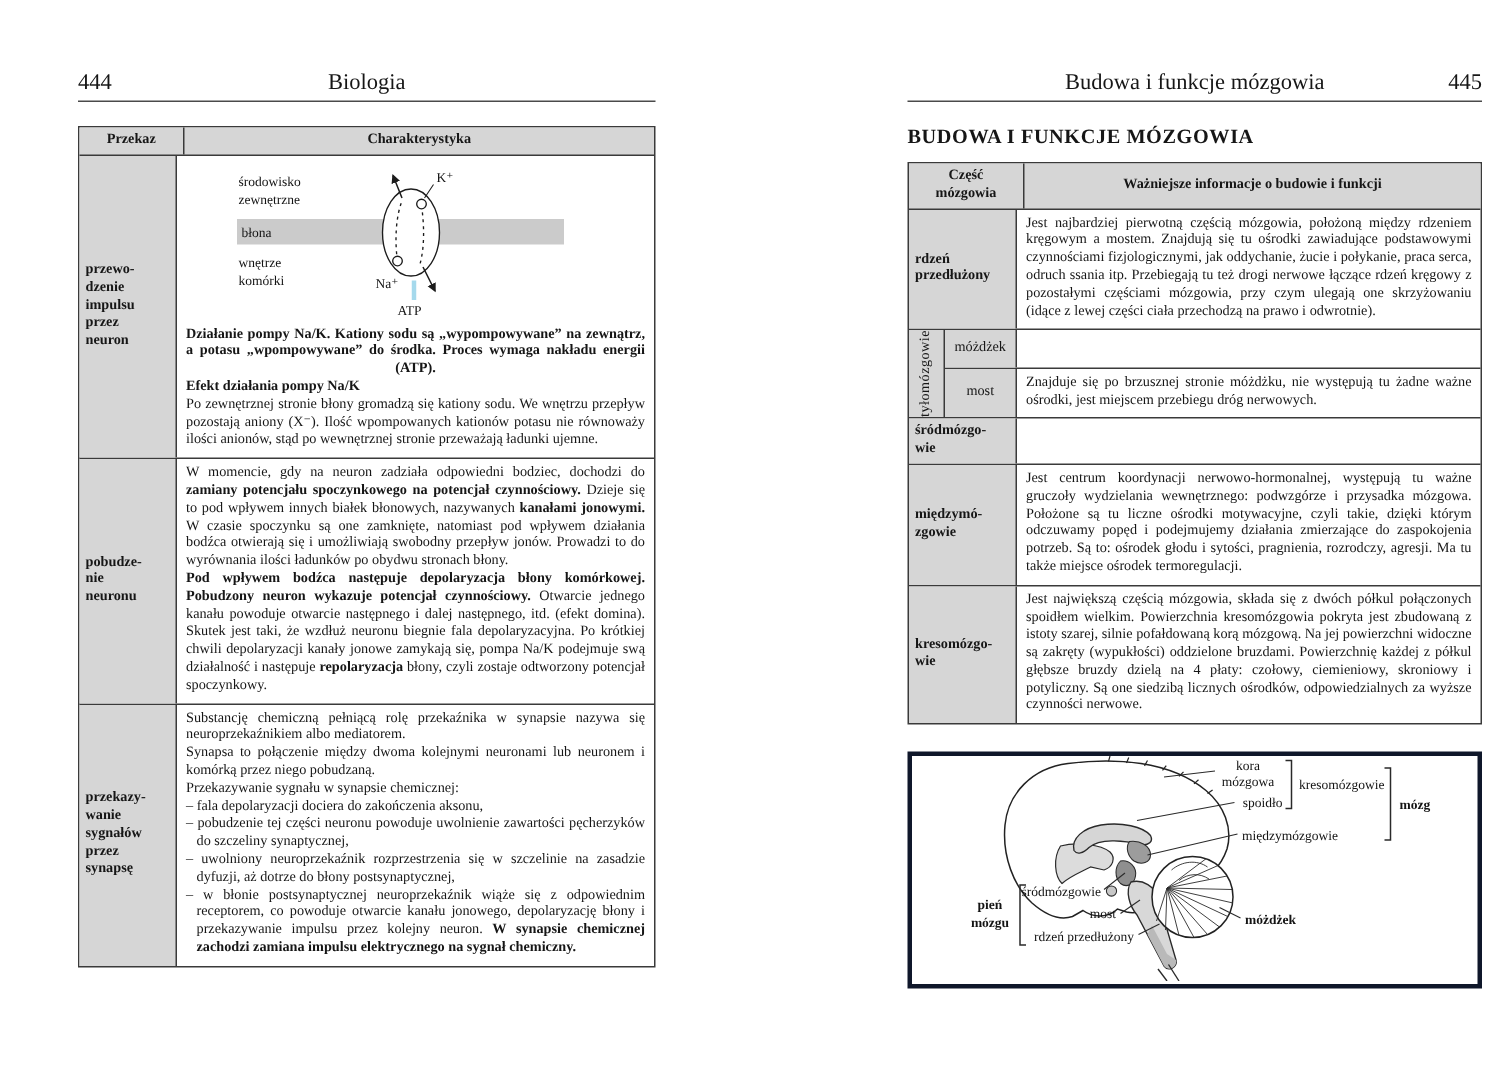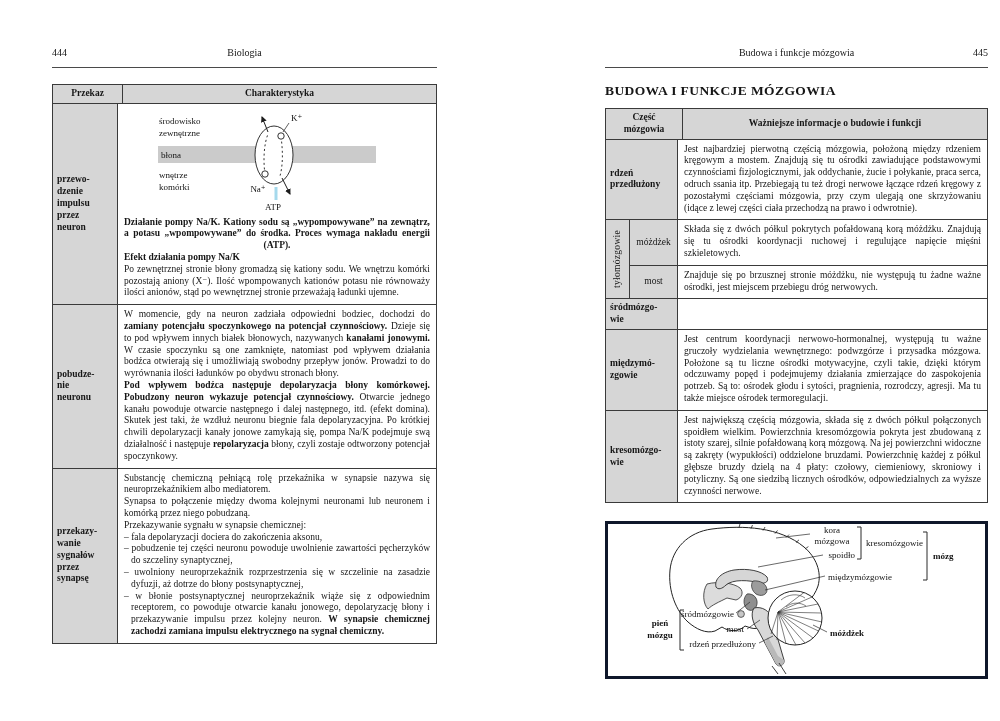--- a/index.html
+++ b/index.html
@@ -5,21 +5,21 @@
   html,body { margin:0; padding:0; }
   body {
     width:1000px; height:721px; background:#ffffff; position:relative;
     font-family:"Liberation Serif","DejaVu Serif",serif; color:#161616;
     -webkit-font-smoothing:antialiased;
   }
   .page { position:absolute; top:0; }
   #left-page  { left:52px;  width:385px; }
   #right-page { left:565px; width:383px;padding-left:40px; }
 
-  .pagehead { position:relative; margin-top:47px; height:13px; font-size:10px; }
+  .pagehead { position:relative; margin-top:47px; height:13px; font-size:15px; }
   .pagehead .pgnum-left  { position:absolute; left:0; }
   .pagehead .pgnum-right { position:absolute; right:0; }
   .pagehead .runhead { position:absolute; left:0; right:0; text-align:center;font-family:Liberation Serif, serif; }
   .headrule { border-top:1px solid #4a4a4a; margin-top:7px; }
 
   .section-title { font-weight:bold; font-size:13.5px; letter-spacing:.4px; margin:15px 0 9px; }
 
   .tbl { border:1.5px solid #3a3a3a; margin-top:16px; font-size:9.5px; line-height:11.8px; }
   .thead { display:flex; background:#d6d6d6; border-bottom:1px solid #3a3a3a;
            font-weight:bold; text-align:center; }
@@ -116,21 +116,21 @@
             <line x1="165" y1="15" x2="159" y2="24" stroke="#1c1c1c" stroke-width="0.7"></line>
 
             <text x="167" y="13">K⁺</text>
             <text x="134" y="84" text-anchor="middle">Na⁺</text>
             <line x1="152" y1="79" x2="152" y2="92" stroke="#a5d9ec" stroke-width="3"></line>
             <text x="149" y="102" text-anchor="middle">ATP</text>
           </svg>
         </div>
         <p class="caption"><b>Działanie pompy Na/K. Kationy sodu są „wypompowywane” na zewnątrz, a potasu „wpompowywane” do środka. Proces wymaga nakładu energii (ATP).</b></p>
         <p class="subhead">Efekt działania pompy Na/K</p>
-        <p><span>Po zewnętrznej stronie błony gromadzą się kationy sodu. We wnętrzu komórki pozostają aniony (X⁻). Ilość wpompowanych kationów potasu nie równoważy ilości anionów, stąd po wewnętrznej stronie przeważają ładunki ujemne.</span></p>
+        <p><span>Po zewnętrznej stronie błony gromadzą się kationy sodu. We wnętrzu przepływ pozostają aniony (X⁻). Ilość wpompowanych kationów potasu nie równoważy ilości anionów, stąd po wewnętrznej stronie przeważają ładunki ujemne.</span></p>
       </div>
     </div>
 
     <div class="trow">
       <div class="lab">pobudze-
 nie
 neuronu</div>
       <div class="content">
         <p><span>W momencie, gdy na neuron zadziała odpowiedni bodziec, dochodzi do </span><b>zamiany potencjału spoczynkowego na potencjał czynnościowy.</b><span> Dzieje się to pod wpływem innych białek błonowych, nazywanych </span><b>kanałami jonowymi.</b><span> W czasie spoczynku są one zamknięte, natomiast pod wpływem działania bodźca otwierają się i umożliwiają swobodny przepływ jonów. Prowadzi to do wyrównania ilości ładunków po obydwu stronach błony.</span></p>
         <p><b>Pod wpływem bodźca następuje depolaryzacja błony komórkowej. Pobudzony neuron wykazuje potencjał czynnościowy.</b><span> Otwarcie jednego kanału powoduje otwarcie następnego i dalej następnego, itd. (efekt domina). Skutek jest taki, że wzdłuż neuronu biegnie fala depolaryzacyjna. Po krótkiej chwili depolaryzacji kanały jonowe zamykają się, pompa Na/K podejmuje swą działalność i następuje </span><b>repolaryzacja</b><span> błony, czyli zostaje odtworzony potencjał spoczynkowy.</span></p>
@@ -178,21 +178,20 @@
       <div class="content">Jest najbardziej pierwotną częścią mózgowia, położoną między rdzeniem kręgowym a mostem. Znajdują się tu ośrodki zawiadujące podstawowymi czynnościami fizjologicznymi, jak oddychanie, żucie i połykanie, praca serca, odruch ssania itp. Przebiegają tu też drogi nerwowe łączące rdzeń kręgowy z pozostałymi częściami mózgowia, przy czym ulegają one skrzyżowaniu (idące z lewej części ciała przechodzą na prawo i odwrotnie).</div>
     </div>
 
     <div class="trow">
       <div class="rotcell">
         <span>tyłomózgowie</span>
       </div>
       <div class="groupcol">
         <div class="subrow">
           <div class="sublab">móżdżek</div>
-          <div class="content">Składa się z dwóch półkul pokrytych pofałdowaną korą móżdżku. Znajdują się tu ośrodki koordynacji ruchowej i regulujące napięcie mięśni szkieletowych.</div>
         </div>
         <div class="subrow">
           <div class="sublab">most</div>
           <div class="content">Znajduje się po brzusznej stronie móżdżku, nie występują tu żadne ważne ośrodki, jest miejscem przebiegu dróg nerwowych.</div>
         </div>
       </div>
     </div>
 
     <div class="trow">
       <div class="lab simple">śródmózgo-

